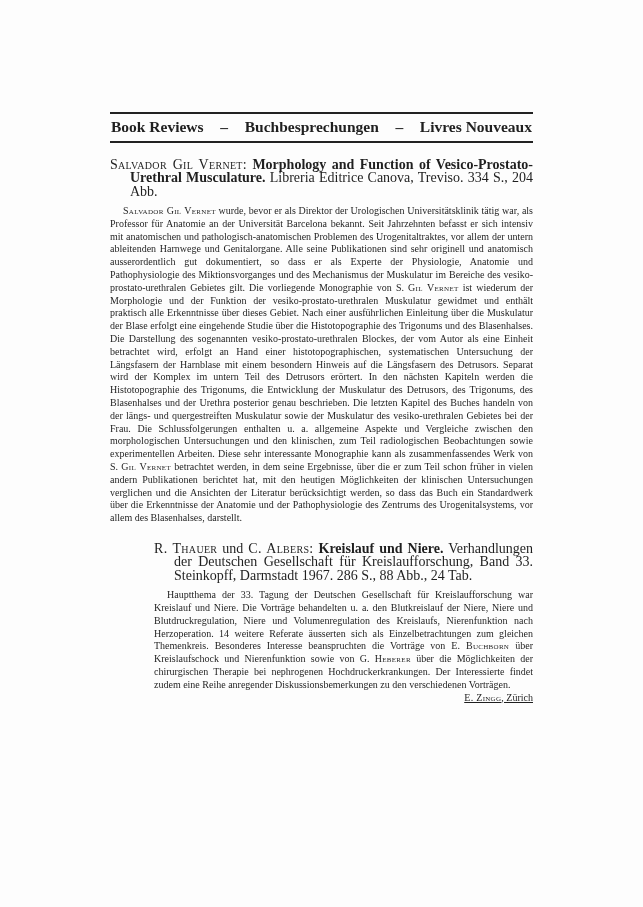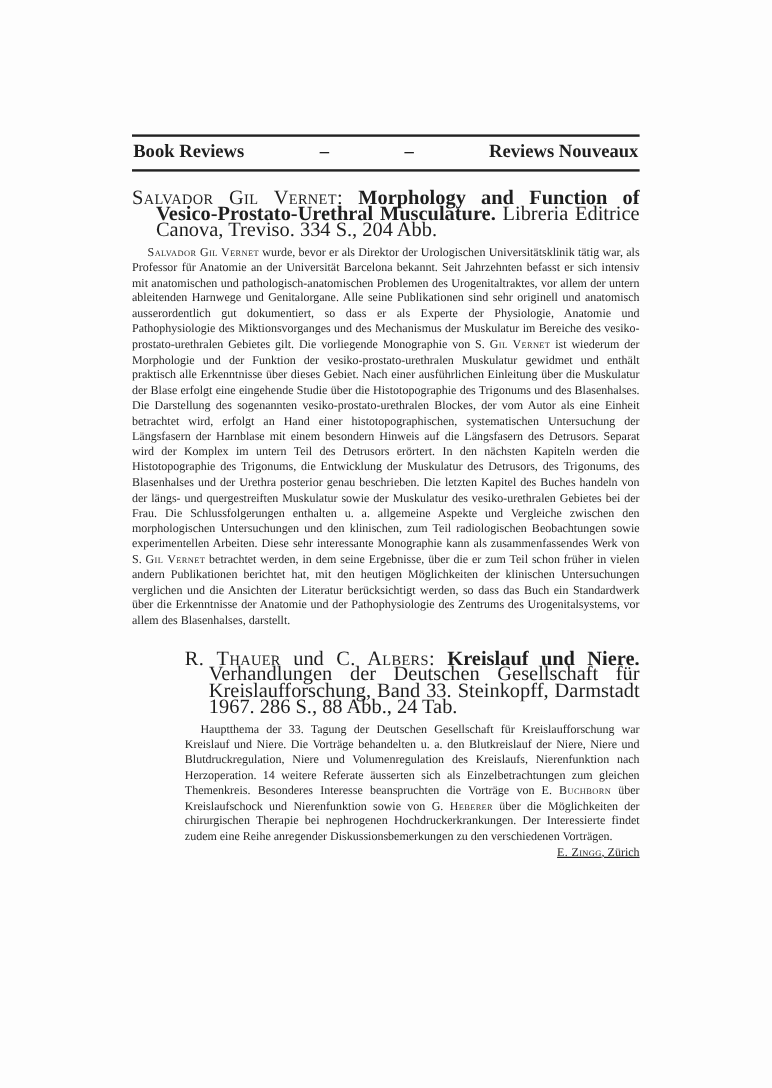--- a/index.html
+++ b/index.html
@@ -46,21 +46,21 @@
   }
   .review {
     margin-top: 15px;
   }
   .review.second {
     margin-top: 17px;
     margin-left: 44px;
   }
   .review-heading {
     margin: 0;
-    font-size: 17px;
+    font-size: 14px;
     line-height: 13.4px;
     text-align: justify;
     padding-left: 20px;
     text-indent: -20px;
   }
   .review-body {
     margin: 7px 0 0 0;
     font-size: 10px;
     line-height: 12.8px;
     text-align: justify;
@@ -87,22 +87,23 @@
 <body>
 
 <div class="page">
   <div class="content">
 
     <hr class="rule thin">
 
     <div class="header-row">
       <span>Book Reviews</span>
       <span>–</span>
+      <span>Buchbesprechungen</span>
       <span>–</span>
-      <span>Reviews Nouveaux</span>
+      <span>Livres Nouveaux</span>
     </div>
 
     <hr class="rule thick">
 
     <section class="review">
       <p class="review-heading"><span class="seg-smallcaps">Salvador Gil Vernet:</span><span class="seg-plain"> </span><span class="seg-bold">Morphology and Function of Vesico-Prostato-Urethral Musculature.</span><span class="seg-plain"> Libreria Editrice Canova, Treviso. 334 S., 204 Abb.</span></p>
       <p class="review-body"><span class="seg-smallcaps">Salvador Gil Vernet</span><span class="seg-plain"> wurde, bevor er als Direktor der Urologischen Universitätsklinik tätig war, als Professor für Anatomie an der Universität Barcelona bekannt. Seit Jahrzehnten befasst er sich intensiv mit anatomischen und pathologisch-anatomischen Problemen des Urogenitaltraktes, vor allem der untern ableitenden Harnwege und Genitalorgane. Alle seine Publikationen sind sehr originell und anatomisch ausserordentlich gut dokumentiert, so dass er als Experte der Physiologie, Anatomie und Pathophysiologie des Miktionsvorganges und des Mechanismus der Muskulatur im Bereiche des vesiko-prostato-urethralen Gebietes gilt. Die vorliegende Monographie von S. </span><span class="seg-smallcaps">Gil Vernet</span><span class="seg-plain"> ist wiederum der Morphologie und der Funktion der vesiko-prostato-urethralen Muskulatur gewidmet und enthält praktisch alle Erkenntnisse über dieses Gebiet. Nach einer ausführlichen Einleitung über die Muskulatur der Blase erfolgt eine eingehende Studie über die Histotopographie des Trigonums und des Blasenhalses. Die Darstellung des sogenannten vesiko-prostato-urethralen Blockes, der vom Autor als eine Einheit betrachtet wird, erfolgt an Hand einer histotopographischen, systematischen Untersuchung der Längsfasern der Harnblase mit einem besondern Hinweis auf die Längsfasern des Detrusors. Separat wird der Komplex im untern Teil des Detrusors erörtert. In den nächsten Kapiteln werden die Histotopographie des Trigonums, die Entwicklung der Muskulatur des Detrusors, des Trigonums, des Blasenhalses und der Urethra posterior genau beschrieben. Die letzten Kapitel des Buches handeln von der längs- und quergestreiften Muskulatur sowie der Muskulatur des vesiko-urethralen Gebietes bei der Frau. Die Schlussfolgerungen enthalten u. a. allgemeine Aspekte und Vergleiche zwischen den morphologischen Untersuchungen und den klinischen, zum Teil radiologischen Beobachtungen sowie experimentellen Arbeiten. Diese sehr interessante Monographie kann als zusammenfassendes Werk von S. </span><span class="seg-smallcaps">Gil Vernet</span><span class="seg-plain"> betrachtet werden, in dem seine Ergebnisse, über die er zum Teil schon früher in vielen andern Publikationen berichtet hat, mit den heutigen Möglichkeiten der klinischen Untersuchungen verglichen und die Ansichten der Literatur berücksichtigt werden, so dass das Buch ein Standardwerk über die Erkenntnisse der Anatomie und der Pathophysiologie des Zentrums des Urogenitalsystems, vor allem des Blasenhalses, darstellt.</span></p>
     </section>
 
     <section class="review second">

